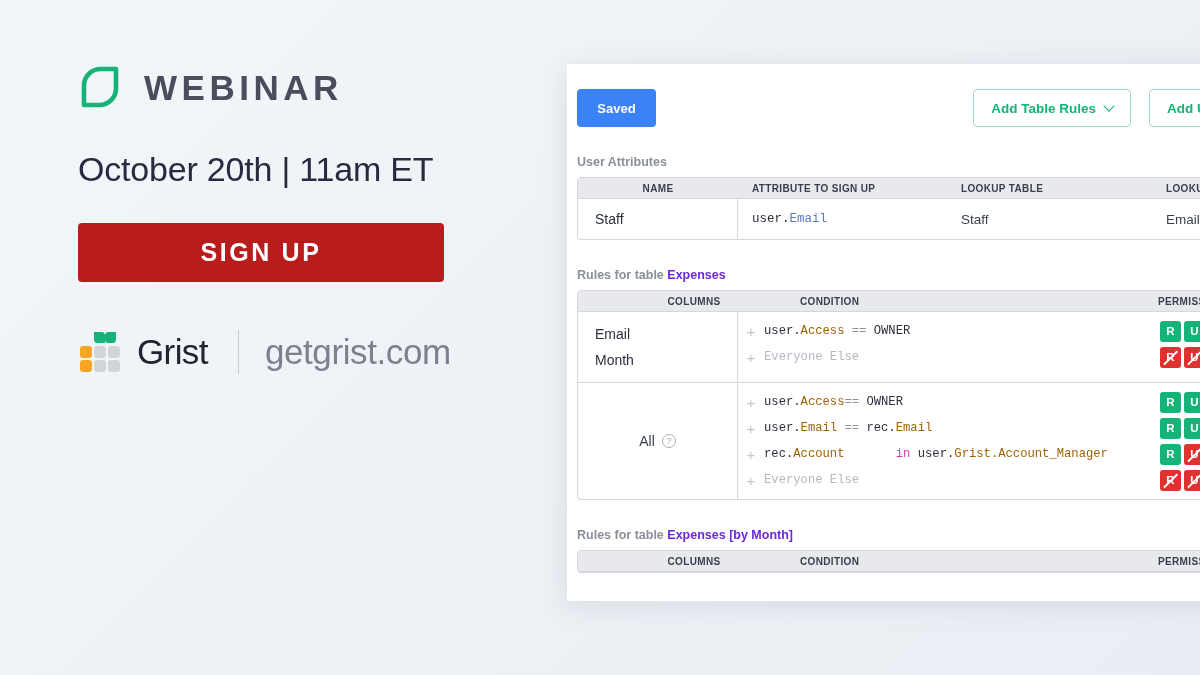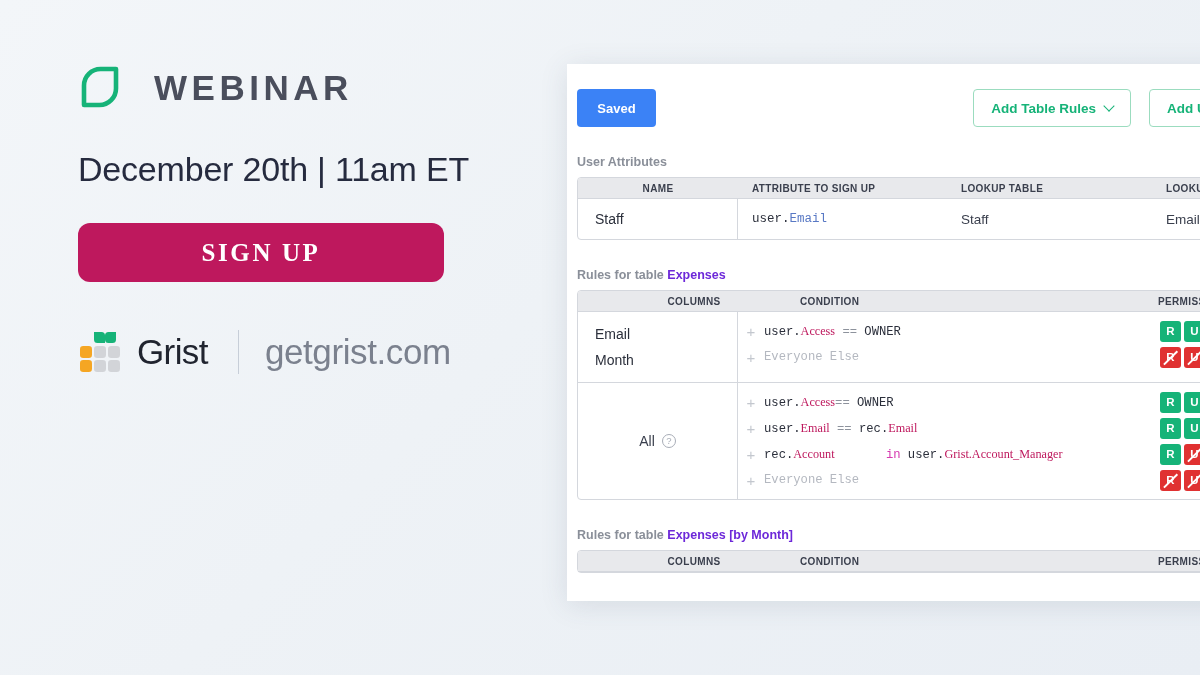--- a/index.html
+++ b/index.html
@@ -20,21 +20,21 @@
   .promo {
     position: absolute;
     left: 78px;
     top: 58px;
     width: 470px;
   }
 
   .webinar-row {
     display: flex;
     align-items: center;
-    gap: 32px;
+    gap: 22px;
     height: 58px;
   }
 
   .leaf-logo {
     width: 44px;
     height: 44px;
     flex: 0 0 44px;
   }
 
   .webinar-word {
@@ -61,24 +61,24 @@
     color: #262b3f;
     letter-spacing: -0.2px;
   }
 
   .signup-btn {
     margin-top: 34px;
     display: block;
     width: 366px;
     height: 59px;
     border: none;
-    border-radius: 12px;
-    background: #be185d;
+    border-radius: 4px;
+    background: #b91c1c;
     color: #ffffff;
-    font-family: Liberation Serif, serif;
+    font-family: Liberation Sans, sans-serif;
     font-size: 25px;
     font-weight: 700;
     letter-spacing: 2.6px;
     cursor: pointer;
   }
 
   
   .footer-row {
     margin-top: 44px;
     display: flex;
@@ -276,21 +276,21 @@
     user-select: none;
   }
 
   .cond {
     flex: 1 1 auto;
     font-family: "Liberation Mono", monospace;
     font-size: 12.2px;
     color: #2b2f3b;
     white-space: nowrap;
   }
-  .cond .tok-attr { color: #be185d; font-family: Liberation Serif, serif; }
+  .cond .tok-attr { color: #a16207; }
   .cond .tok-op   { color: #8d929c; }
   .cond .tok-kw   { color: #d63ab0; margin-left: 44px; }
   .cond.muted     { color: #b4b8c0; }
 
   .perms {
     width: 118px; flex: 0 0 118px;
     display: flex; align-items: center; gap: 3px;
     padding-left: 2px;
   }
 
@@ -322,21 +322,21 @@
   <div class="webinar-row">
     <span class="leaf-logo">
       <svg viewBox="0 0 44 44" width="44" height="44" aria-hidden="true">
         <path d="M6 20.5 C6 11.4 13.4 4 22.5 4 L38 4 L38 23.5 C38 32.6 30.6 40 21.5 40 L6 40 Z" fill="none" stroke="#16b378" stroke-width="4.6" stroke-linejoin="round"></path>
       </svg>
     </span>
     <span class="webinar-word">WEBINAR</span>
   </div>
 
 
-  <div class="date-line">December 20th | 11am ET</div>
+  <div class="date-line">October 20th | 11am ET</div>
 
   <button class="signup-btn">SIGN UP</button>
 
   <div class="footer-row">
     <span class="grist-mark">
       <svg viewBox="0 0 45 42" width="45" height="42" aria-hidden="true">
 
         <path d="M16 1 h11 v11 h-11 a0 0 0 0 1 0 0 z" fill="none"></path>
         <path d="M16 1 h7.5 a3.5 3.5 0 0 1 3.5 3.5 V12 H19.5 A3.5 3.5 0 0 1 16 8.5 Z" fill="#16b378"></path>
         <path d="M30.5 1 H38 a0 0 0 0 1 0 0 V8.5 A3.5 3.5 0 0 1 34.5 12 H30.5 A3.5 3.5 0 0 1 27 8.5 V4.5 A3.5 3.5 0 0 1 30.5 1 Z" fill="#16b378"></path>

